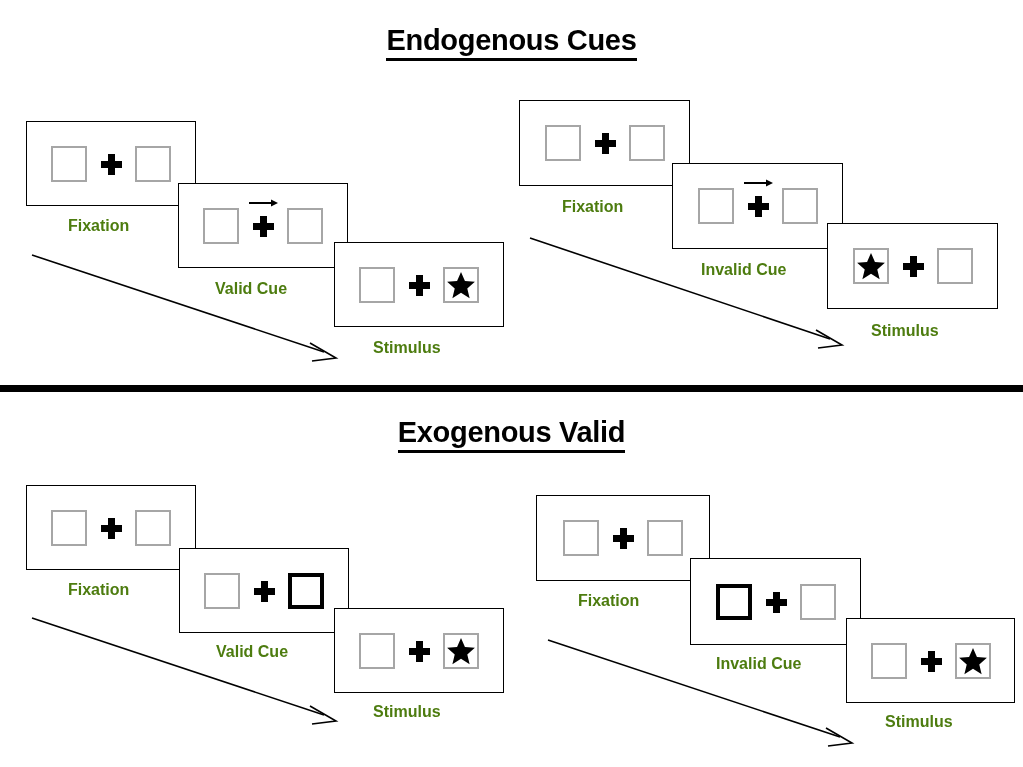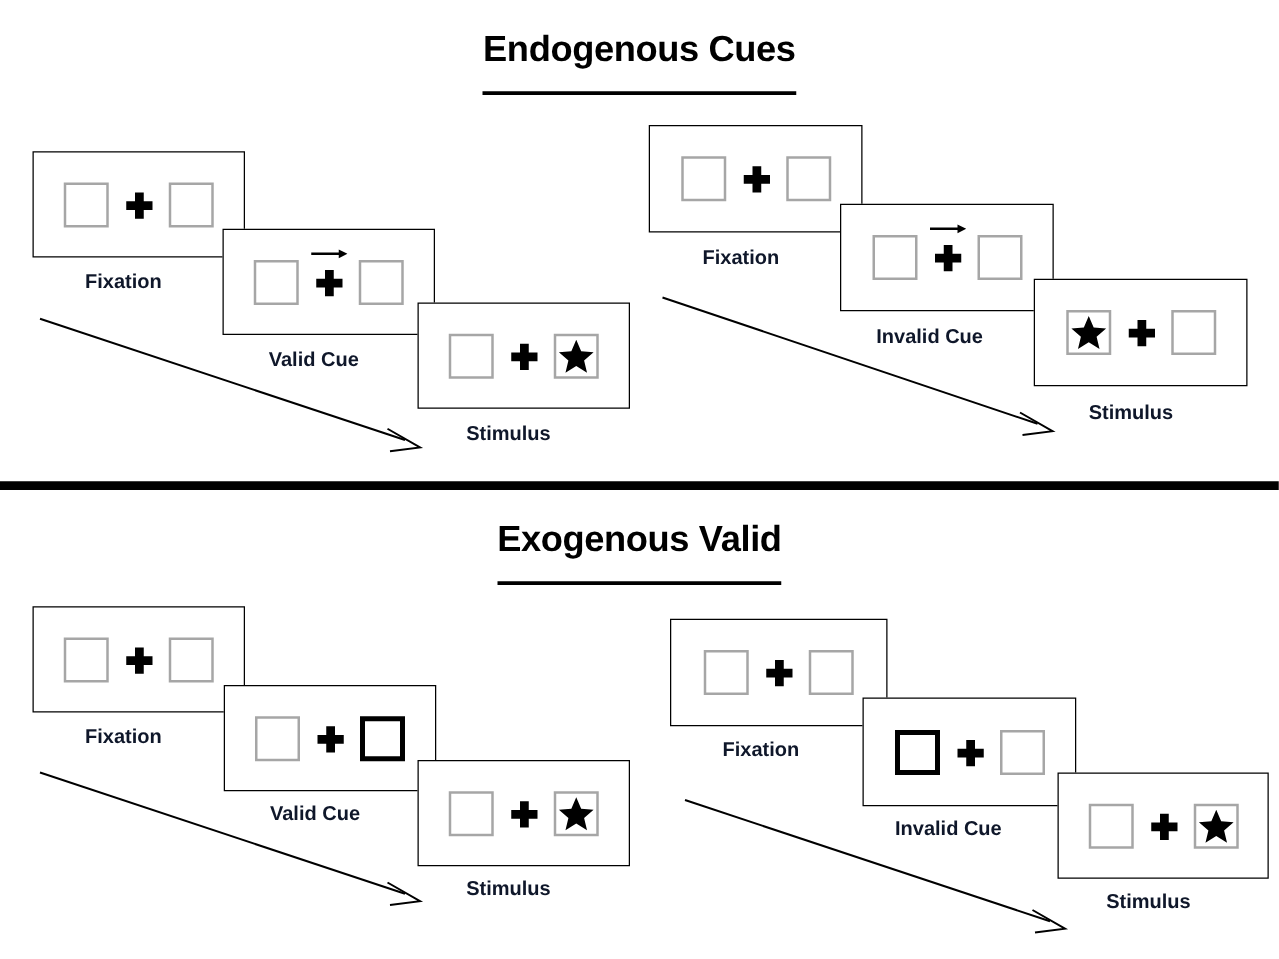--- a/index.html
+++ b/index.html
@@ -22,21 +22,21 @@
     width: 100%;
     left: 0;
     text-align: center;
     font-size: 29px;
     font-weight: bold;
     letter-spacing: -0.3px;
     color: #000000;
   }
   .section-title span {
     border-bottom: 3px solid #000000;
-    padding-bottom: 16px;
+    padding-bottom: 1px;
     display: inline-block;
   }
   #title-endogenous { top: 24px; }
   #title-exogenous  { top: 416px; }
 
   
   .divider {
     position: absolute;
     left: 0;
     width: 1023px;
@@ -121,21 +121,21 @@
     height: 30px;
     display: block;
   }
 
   
   .caption {
     position: absolute;
     font-size: 16px;
     font-weight: bold;
     white-space: nowrap;
-    color: #0f172a;
+    color: #4d7c0f;
   }
 
   
   .flow-arrow {
     position: absolute;
     pointer-events: none;
   }
 </style>
 </head>
 <body>

